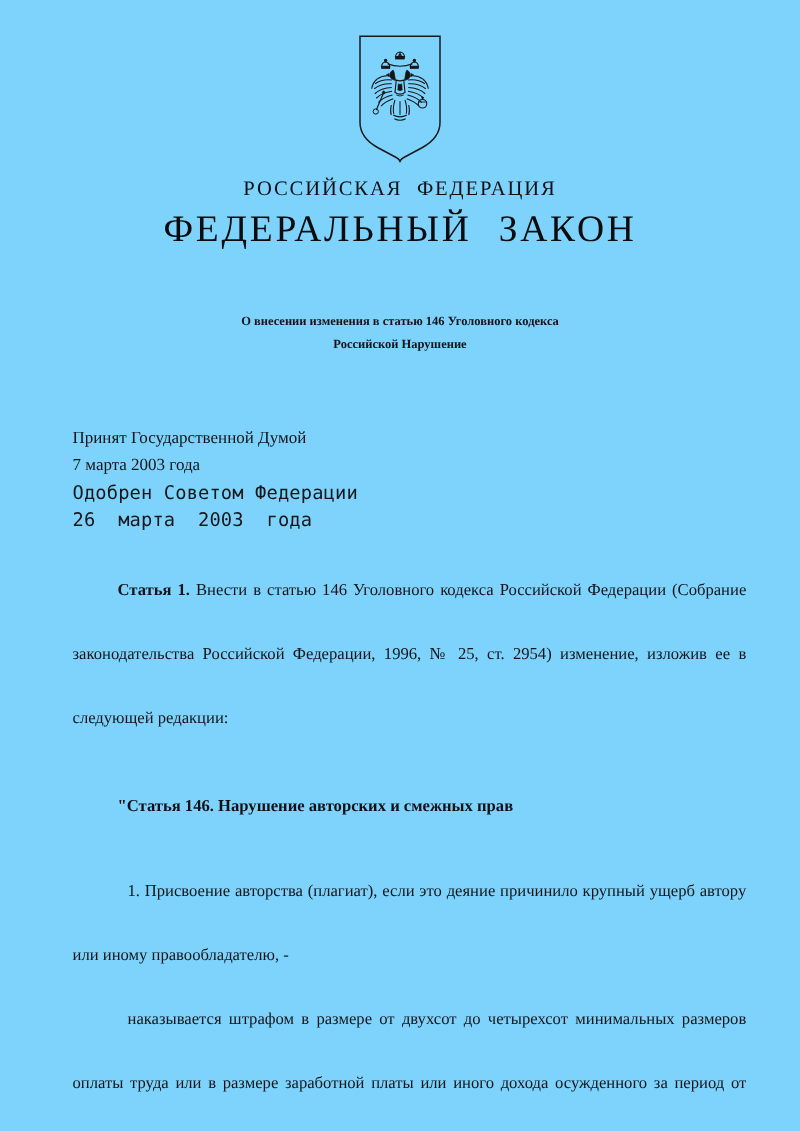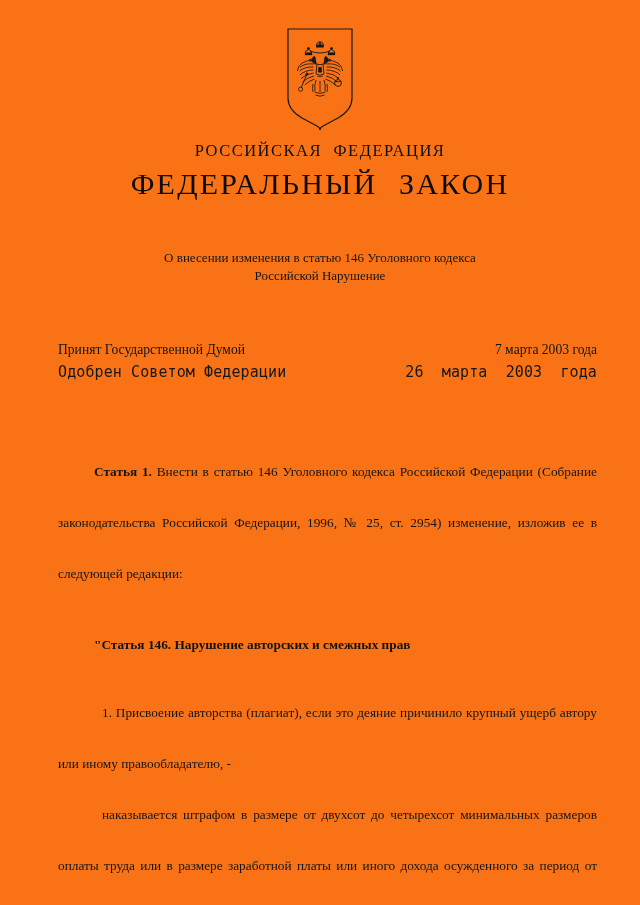--- a/index.html
+++ b/index.html
@@ -13,21 +13,21 @@
     position: relative;
     overflow: hidden;
     font-family: "Liberation Serif", "DejaVu Serif", serif;
     color: #18181a;
     -webkit-font-smoothing: antialiased;
   }
 
   .page {
     position: absolute;
     inset: 0;
-    background: #f97316;
+    background: #7dd3fc;
   }
 
   
   .emblem-wrap {
     position: absolute;
     top: 26px;
     left: 0;
     width: 640px;
     display: flex;
     justify-content: center;
@@ -64,39 +64,40 @@
     color: #0c0c0f;
   }
 
   
   .subtitle {
     position: absolute;
     top: 249px;
     left: 90px;
     width: 460px;
     text-align: center;
-    font-size: 13px;
-    font-weight: normal;
+    font-size: 10px;
+    font-weight: bold;
     line-height: 18px;
     color: #141418;
   }
   .subtitle .l2 { display: block; }
 
   
   .adopt {
     position: absolute;
     top: 339px;
     left: 58px;
     width: 539px;
   }
   .adopt-row {
     display: flex;
     justify-content: space-between;
     align-items: baseline;
     width: 100%;
+    flex-direction: column;
   }
   .adopt-row.r1 {
     font-size: 13.6px;
     line-height: 22px;
     color: #141418;
   }
   .adopt-row.r2 {
     font-family: "DejaVu Sans Mono", "Liberation Mono", monospace;
     font-size: 15px;
     line-height: 22px;

